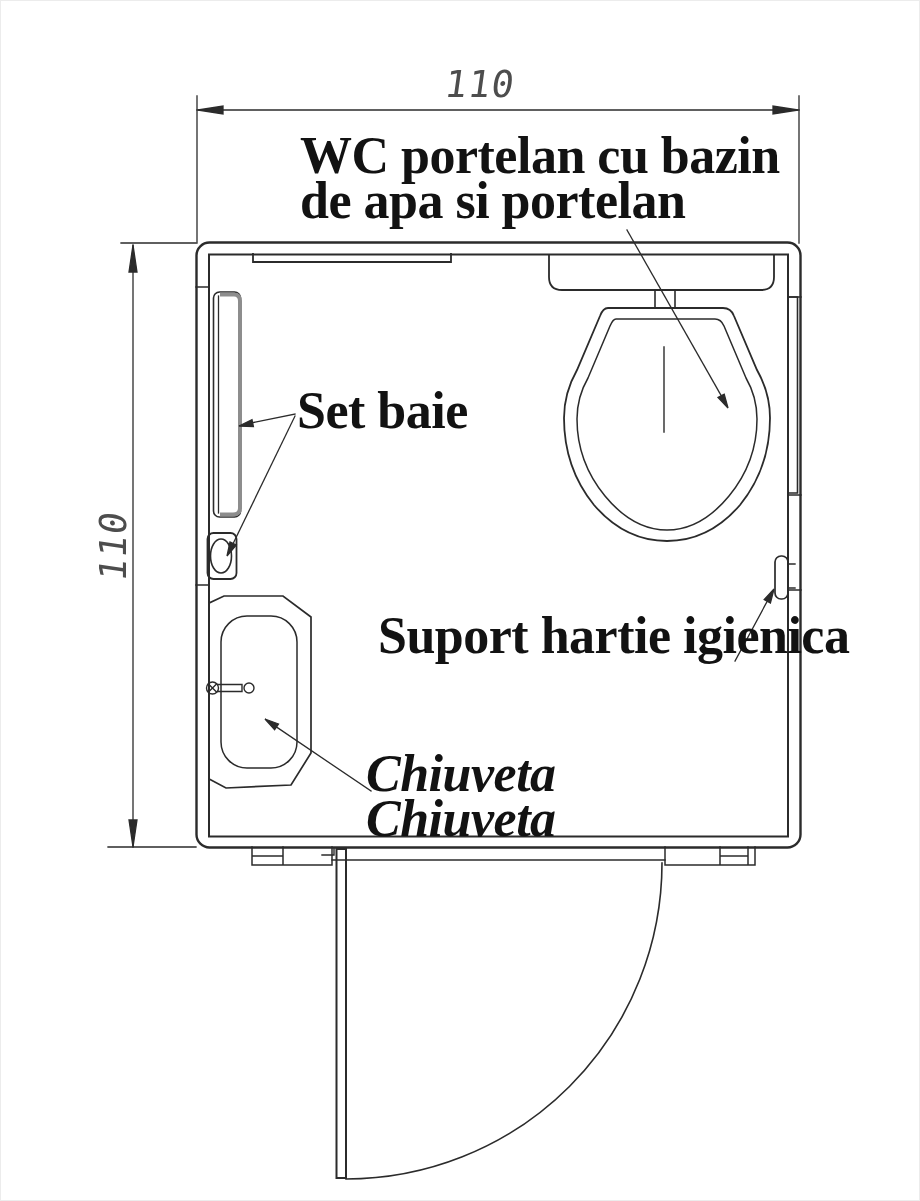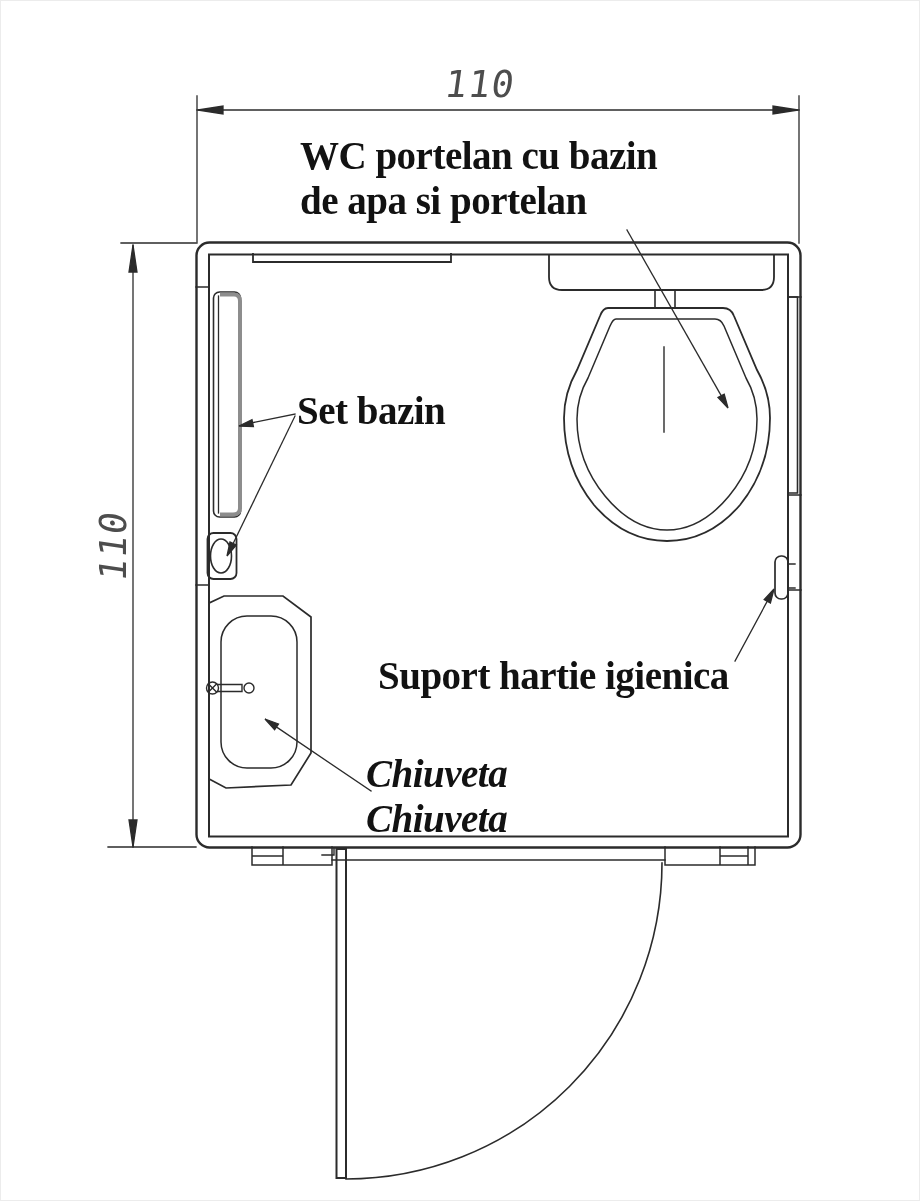--- a/index.html
+++ b/index.html
@@ -6,33 +6,33 @@
   .canvas{
     position:relative;width:920px;height:1201px;background:#ffffff;
     overflow:hidden;font-family:"Liberation Serif",serif;
     box-shadow:inset 0 0 0 1px #ececec;
   }
   .plan-svg{position:absolute;left:0;top:0;}
   .lbl{
     position:absolute;color:#121212;font-weight:700;white-space:nowrap;
     font-family:"Liberation Serif",serif;
   }
-  .serif-lbl{font-size:39px;line-height:45px;letter-spacing:-0.5px;}
+  .serif-lbl{font-size:52px;line-height:45px;letter-spacing:-0.5px;}
   .dim{
     position:absolute;font-family:"DejaVu Sans Mono",monospace;font-weight:400;
     color:#4d4d4d;font-size:37px;letter-spacing:1px;white-space:nowrap;
   }
   #dimTop{left:432px;top:63px;width:96px;text-align:center;transform:skewX(-8deg);}
   #dimLeft{
     left:66px;top:524px;width:96px;height:44px;text-align:center;
     transform:rotate(-90deg) skewX(-8deg);transform-origin:center;
   }
   #wcLabel{left:300px;top:133px;}
   #setBaie{left:297px;top:388px;}
-  #suport{left:378px;top:653px;}
+  #suport{left:378px;top:613px;}
   #chiuveta{left:366px;top:751px;font-style:italic;}
 </style>
 </head>
 <body>
 
 <div class="canvas">
 
   <svg class="plan-svg" width="920" height="1201" viewBox="0 0 920 1201" fill="none" stroke="#2b2b2b" stroke-linecap="square" stroke-linejoin="miter">
 
     <g>
@@ -130,21 +130,21 @@
 
   <div id="dimTop" class="dim">110</div>
 
   <div id="dimLeft" class="dim">110</div>
 
   <div id="wcLabel" class="lbl serif-lbl">
     <div>WC portelan cu bazin</div>
     <div>de apa si portelan</div>
   </div>
 
-  <div id="setBaie" class="lbl serif-lbl">Set bazin</div>
+  <div id="setBaie" class="lbl serif-lbl">Set baie</div>
 
   <div id="suport" class="lbl serif-lbl">Suport hartie igienica</div>
 
   <div id="chiuveta" class="lbl serif-lbl">
     <div>Chiuveta</div>
     <div>Chiuveta</div>
   </div>
 
 </div>
 

